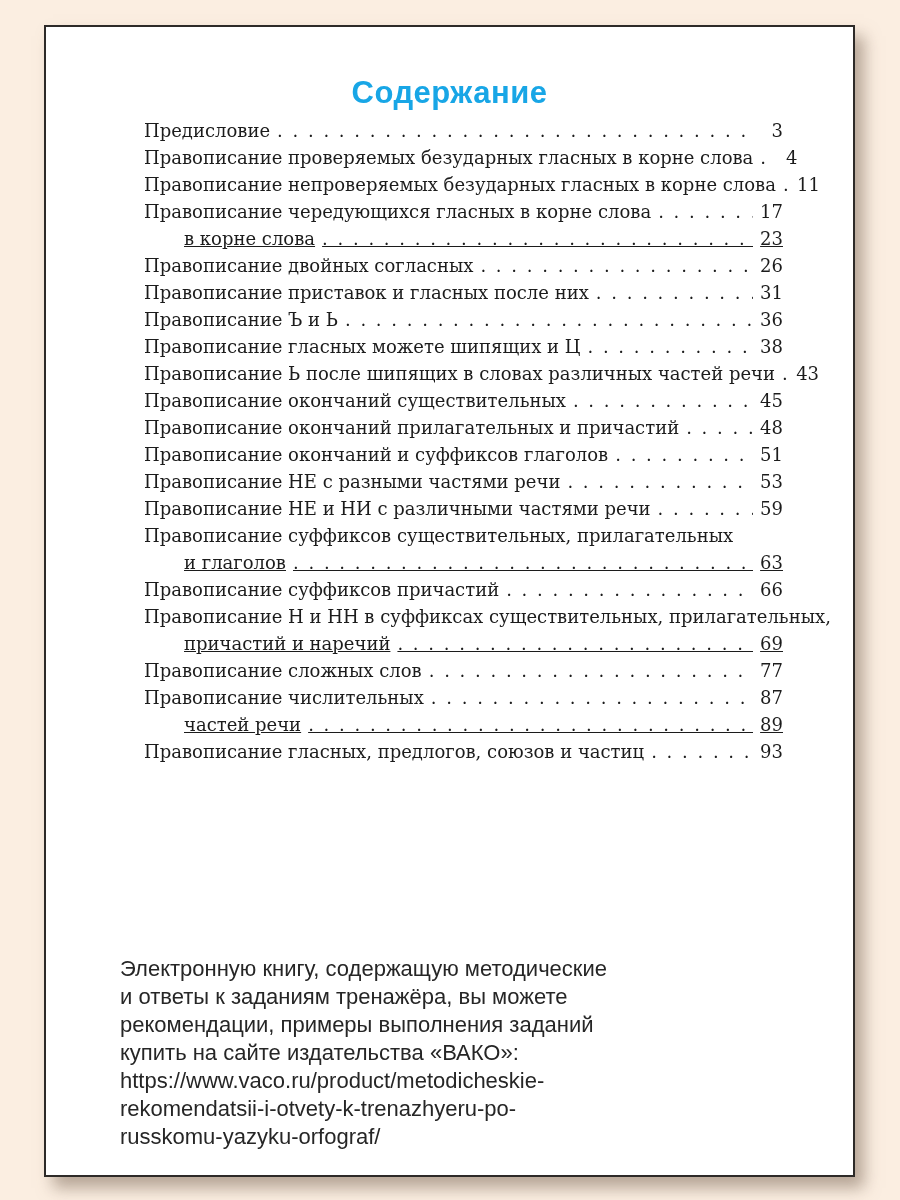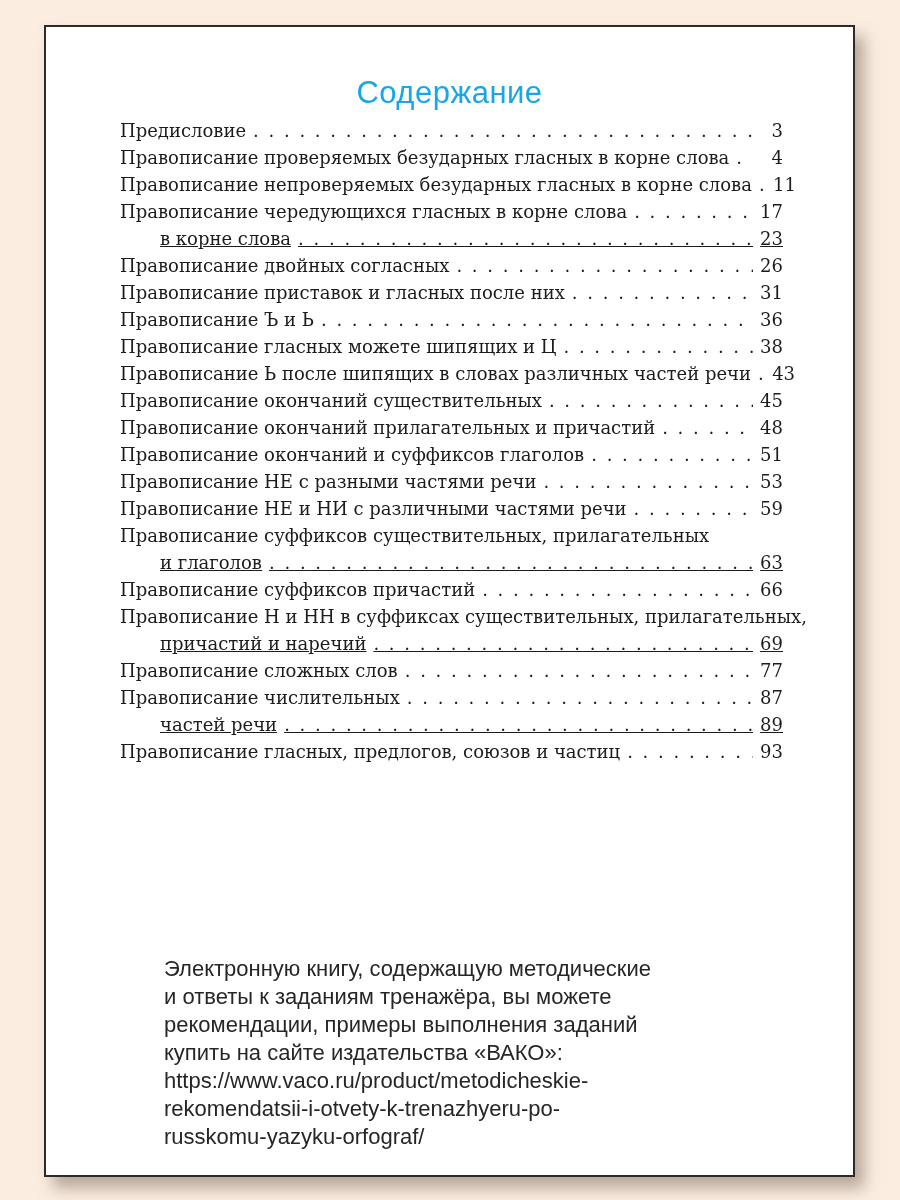--- a/index.html
+++ b/index.html
@@ -17,36 +17,37 @@
     background: #ffffff;
     border: 2px solid #2d2a28;
     box-sizing: border-box;
     box-shadow: 9px 11px 15px rgba(125,105,90,0.55);
   }
   .title {
     position: absolute;
     top: 48px; left: 0; right: 0;
     text-align: center;
     font-family: "Liberation Sans", sans-serif;
-    font-weight: normal;
+    font-weight: bold;
     font-size: 31px;
     letter-spacing: 0.5px;
     color: #18a6e6;
   }
   .toc {
     position: absolute;
     top: 90px; left: 74px; right: 70px;
     font-size: 18px;
     color: #1c1c1c;
   }
   .toc-line {
     display: flex;
     align-items: center;
     line-height: 27px;
     white-space: nowrap;
+    margin-left: 24px;
   }
   .toc-line.indent { padding-left: 40px; text-decoration: underline; }
   .toc-text { flex: 0 0 auto; }
   .leader {
     flex: 1 1 auto;
     overflow: hidden;
     white-space: nowrap;
     text-align: right;
     padding: 0 7px 0 7px;
     color: #1c1c1c;
@@ -60,21 +61,20 @@
     min-width: 30px;
     text-align: right;
   }
   .footer {
     position: absolute;
     top: 928px; left: 74px; right: 60px;
     font-family: "Liberation Sans", sans-serif;
     font-size: 22px;
     line-height: 28px;
     color: #262626;
-    margin-left: 44px;
   }
   .footer-line { white-space: nowrap; }
 </style>
 </head>
 <body>
 
 <div class="page">
   <div class="title">Содержание</div>
 
   <div class="toc" id="toc">

